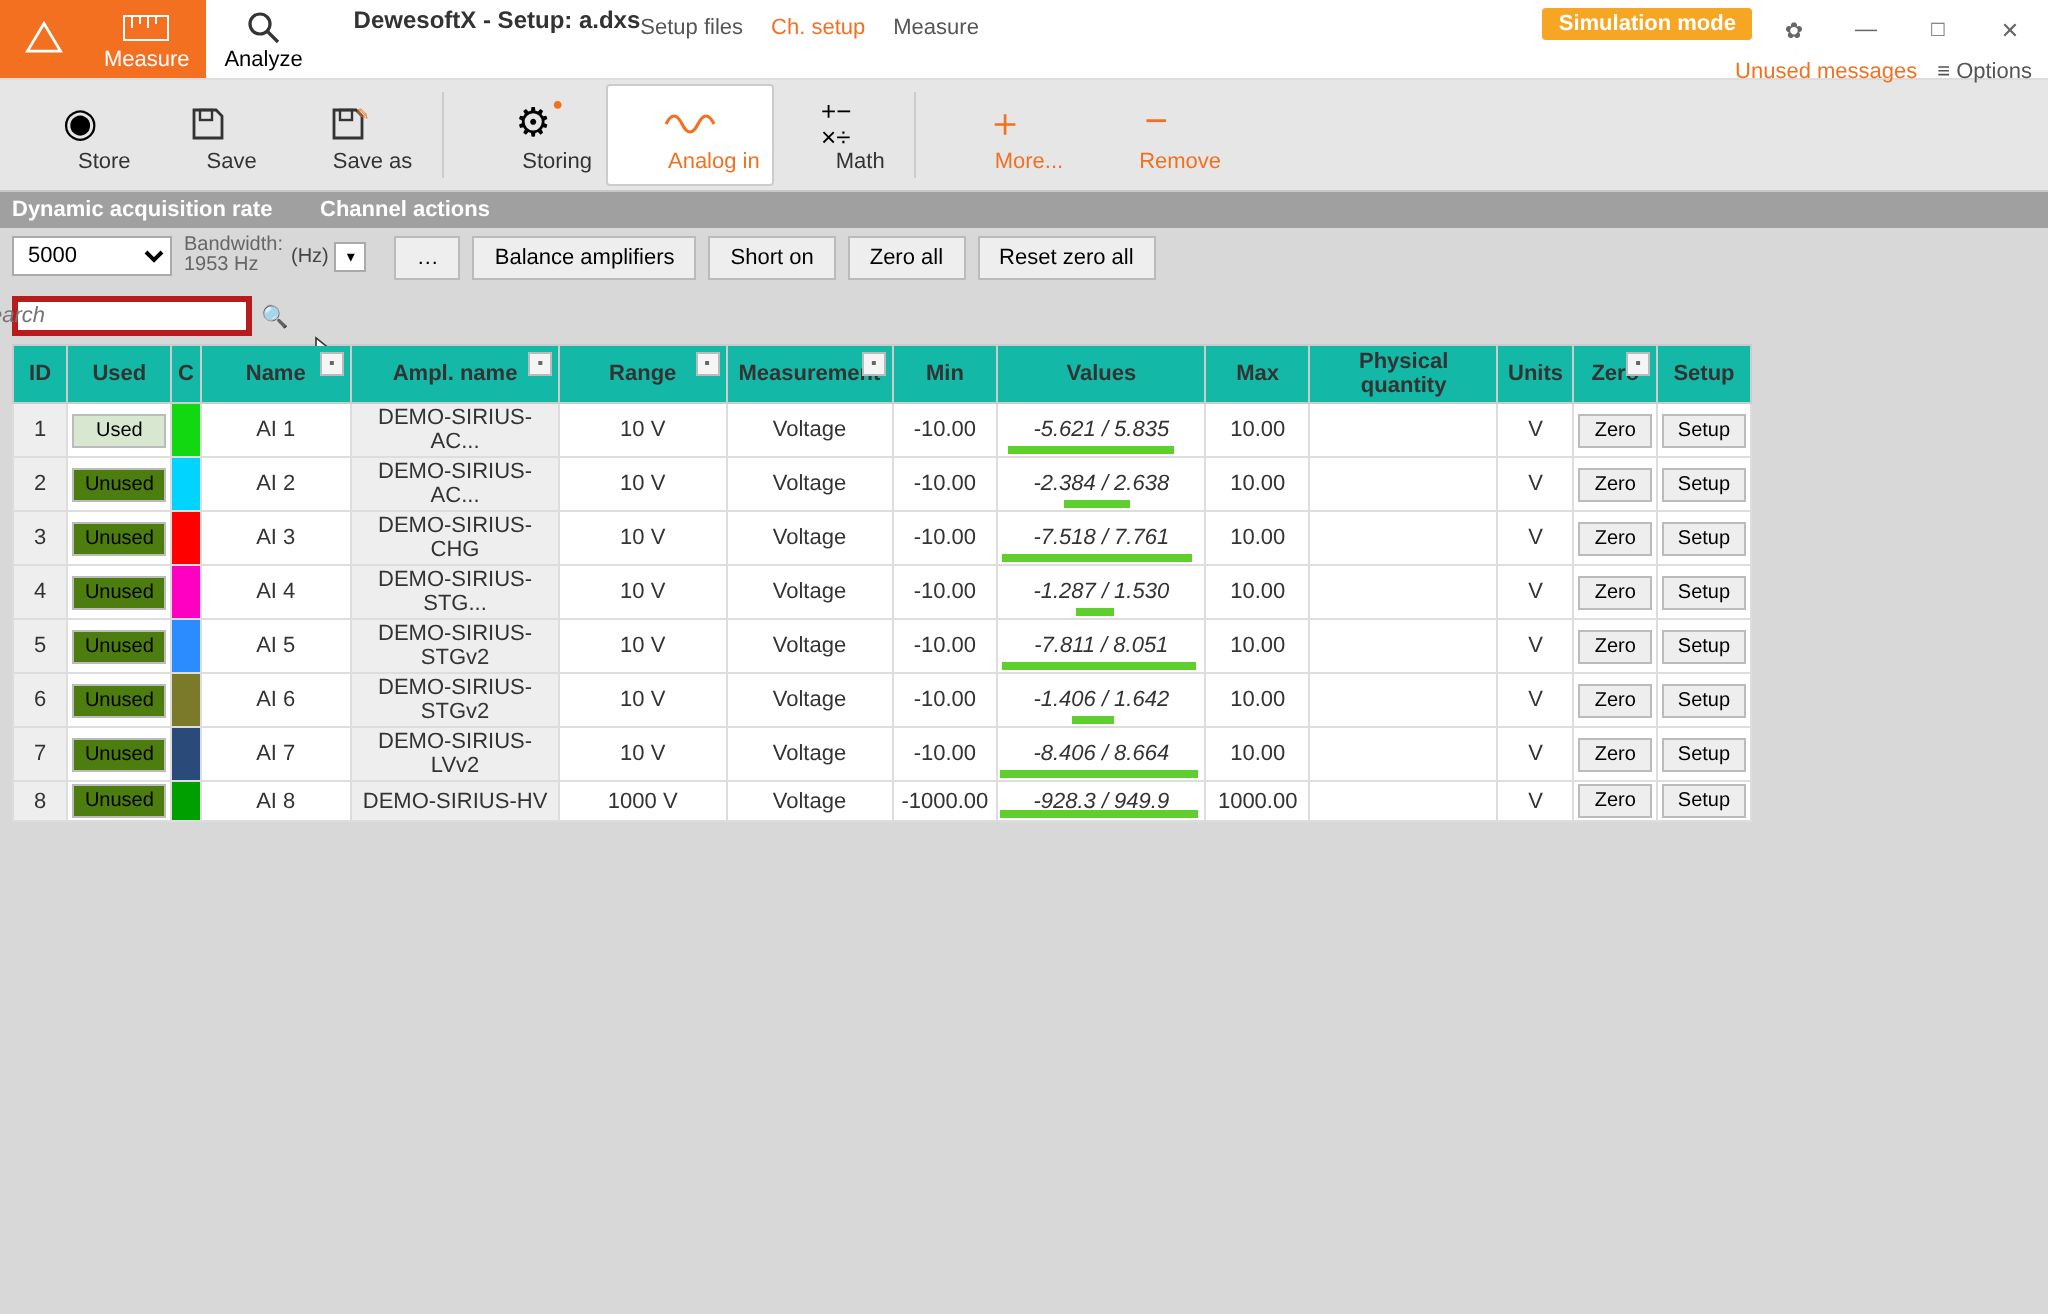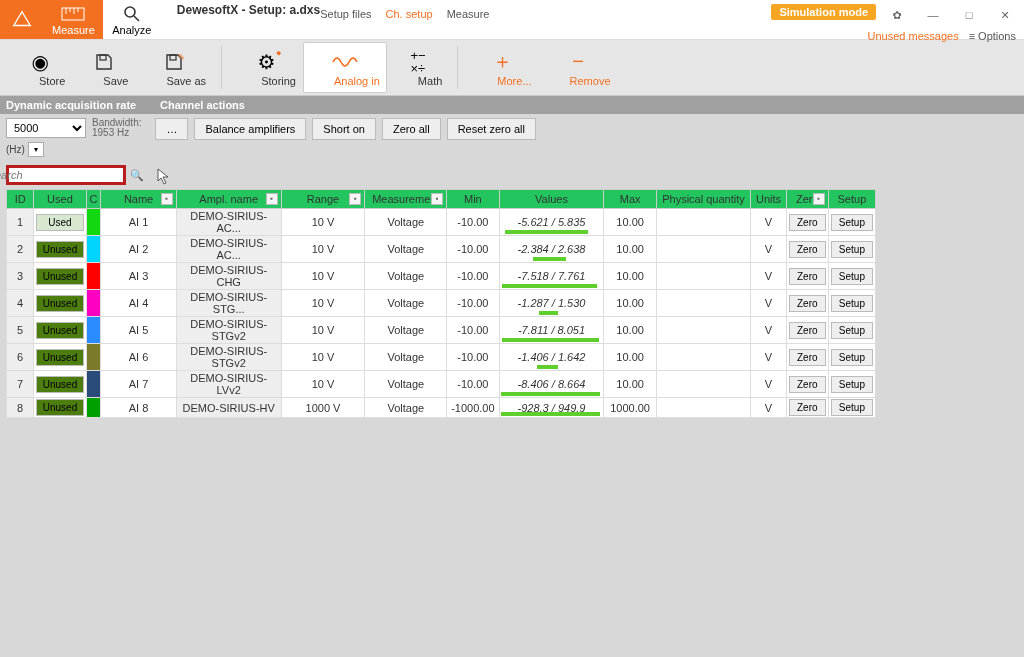--- a/index.html
+++ b/index.html
@@ -34,39 +34,39 @@
 .tb-btn .lb { font-size:11px; color:#333;margin-left:24px; }
 .tb-btn.orange .lb, .tb-btn.orange .ic { color:#f37021; }
 
 
 .sec-row { display:flex; height:18px; background:#a0a0a0; color:#fff; font-size:11px; font-weight:600; align-items:center; }
 .sec-row .sec1 { width:150px; padding-left:6px; }
 .sec-row .sec2 { padding-left:10px; }
 
 
 .ctrl-row { display:flex; align-items:flex-start; padding:4px 6px 8px; gap:14px; background:#d8d8d8; }
-.acq-block { display:flex; flex-direction:column; gap:4px; }
+.acq-block { display:flex; gap:4px; }
 .acq-top { display:flex; align-items:center; gap:6px; }
 .acq-select { width:80px; height:20px; border:1px solid #aaa; background:#fff; font-size:11px; padding:1px 3px; }
 .bw { font-size:10px; color:#666; line-height:1.0; }
 .hz-row { display:flex; align-items:center; gap:3px; }
 .hz-lbl { font-size:10px; color:#444; }
 .down-btn { width:16px; height:15px; border:1px solid #aaa; background:#fff; display:flex; align-items:center; justify-content:center; font-size:8px; }
 .action-btns { display:flex; gap:6px; }
 .action-btns button { height:22px; padding:0 10px; background:#eee; border:1px solid #bbb; font-size:11px; cursor:pointer; }
 
 
 .search-row { padding: 0 6px 4px; }
 .search-box { width:120px; height:20px; border:3px solid #b91c1c; background:#fff; display:flex; align-items:center; padding:0 20px;justify-content:center; }
 .search-box input { border:none; outline:none; flex:1; font-size:11px; font-style:italic; color:#999; background:transparent; }
 .search-box .sicon { color:#666; }
 
 
 .tbl { border-collapse:collapse; width:870px; margin-left:6px; background:#fff; }
-.tbl th { background:#22c55e; border:1px solid #ccc; font-size:11px; font-weight:400; color:#333; padding:2px 4px; height:19px; position:relative; }
+.tbl th { background:#14b8a6; border:1px solid #ccc; font-size:11px; font-weight:700; color:#333; padding:2px 4px; height:19px; position:relative; }
 .tbl td { border:1px solid #ddd; font-size:11px; text-align:center; padding:1px 2px; height:19px; color:#333; }
 .tbl .drop-ic { position:absolute; right:3px; top:3px; width:12px; height:12px; border:1px solid #bbb; background:#f5f5f5; font-size:8px; line-height:10px; color:#666; }
 .col-id { width:26px; }
 .col-used { width:50px; }
 .col-c { width:14px; padding:0 !important; }
 .col-name { width:72px; }
 .col-amp { width:100px; }
 .col-range { width:80px; }
 .col-meas { width:78px; }
 .col-min { width:50px; }

